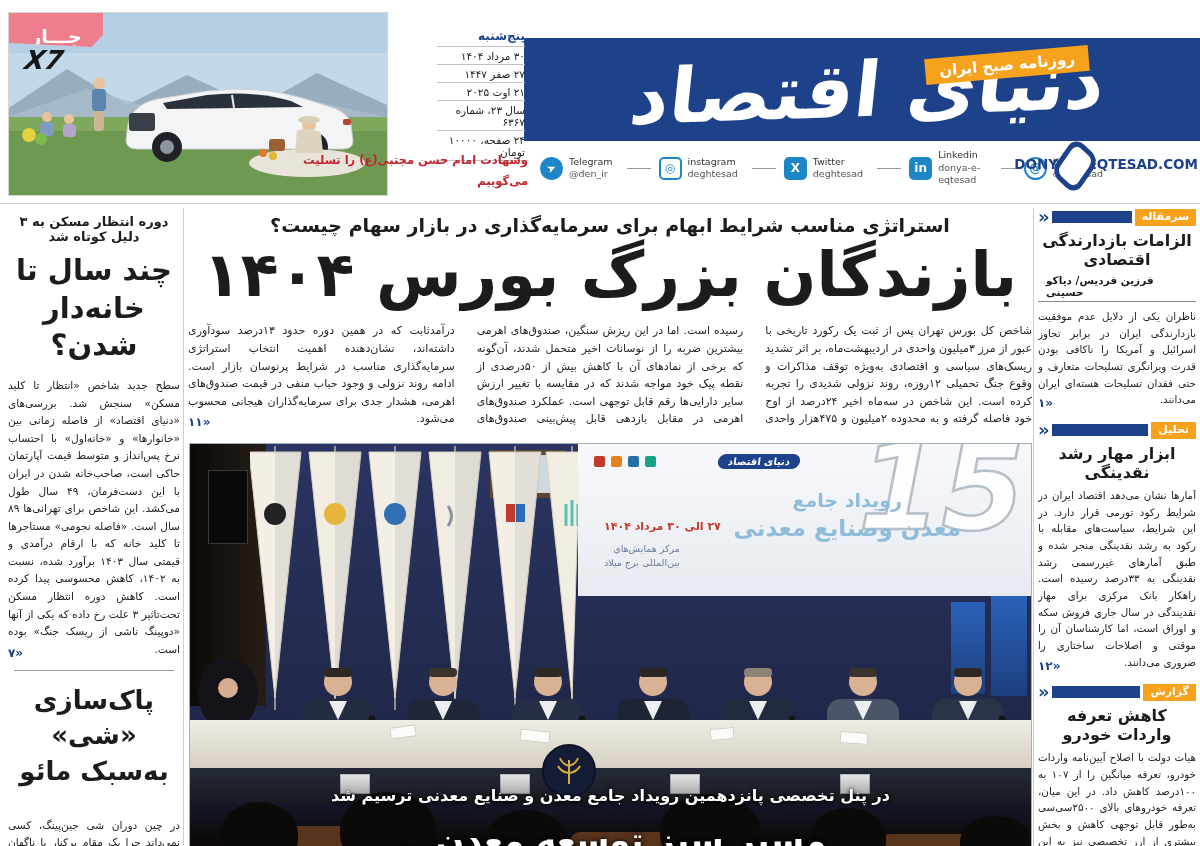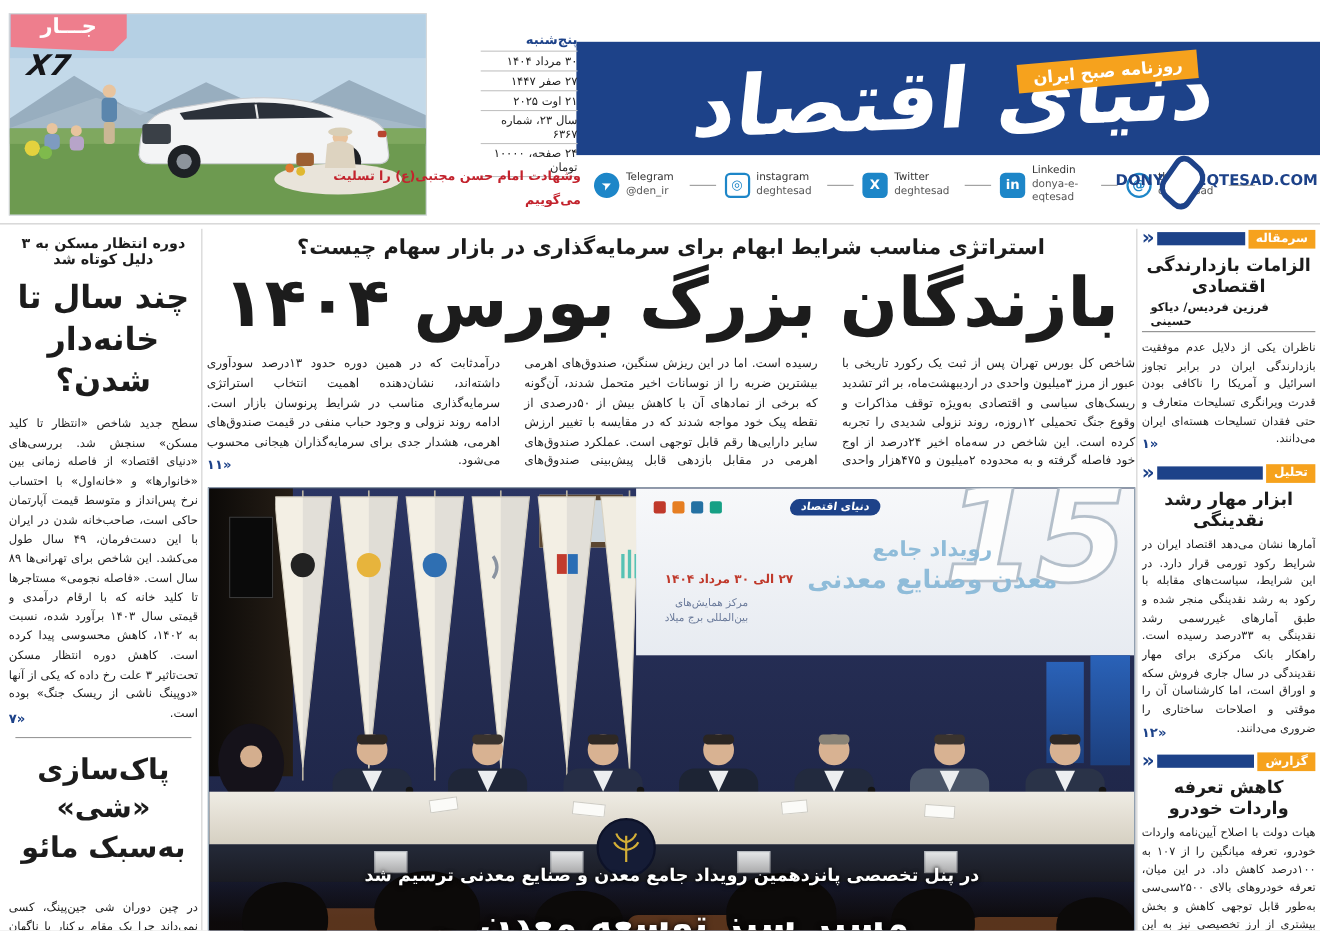--- a/index.html
+++ b/index.html
@@ -31,22 +31,22 @@
   .soc-txt .hnd{color:#555;}
   .condolence{position:absolute;left:272px;top:150px;width:256px;text-align:right;color:#c3232d;
         font-size:11.5px;font-weight:bold;line-height:1.8;}
   .website{position:absolute;right:2px;top:156px;direction:ltr;color:#1d4289;font-weight:bold;font-size:13.5px;}
   .logo-tail{position:absolute;right:108px;top:144px;width:34px;height:44px;border:5px solid #1d4289;
         border-radius:12px;transform:rotate(35deg) skewY(8deg);background:#fff;z-index:2;}
 
   
   .ad{position:absolute;left:8px;top:12px;width:380px;height:184px;overflow:hidden;border:1px solid #d5d5d5;background:#cfe0ec;}
   .ad svg{position:absolute;inset:0;}
-  .ad-ribbon{position:absolute;left:0;top:0;width:106px;height:34px;background:#ee7e8d;color:#fff;
-        font-weight:bold;font-size:19px;display:flex;align-items:flex-start;justify-content:center;
+  .ad-ribbon{position:absolute;left:0;top:0;width:94px;height:34px;background:#ee7e8d;color:#fff;
+        font-weight:bold;font-size:19px;display:flex;align-items:flex-end;justify-content:center;
         clip-path:polygon(0 0,100% 0,100% 64%,88% 100%,0 88%);z-index:3;}
   .ad-x7{position:absolute;left:16px;top:32px;font-size:26px;font-weight:bold;font-style:italic;
         color:#15161a;transform:skewX(-10deg);z-index:3;}
 
   .hr-header{position:absolute;top:203px;left:0;right:0;height:1px;background:#c9c9c9;}
   .vline{position:absolute;top:208px;bottom:0;width:1px;background:#cfcfcf;}
 
   
   .leftcol{position:absolute;left:8px;top:208px;bottom:0;width:172px;overflow:hidden;}
   .lc-kicker{text-align:center;font-weight:bold;font-size:13px;margin:6px 0 8px;}

